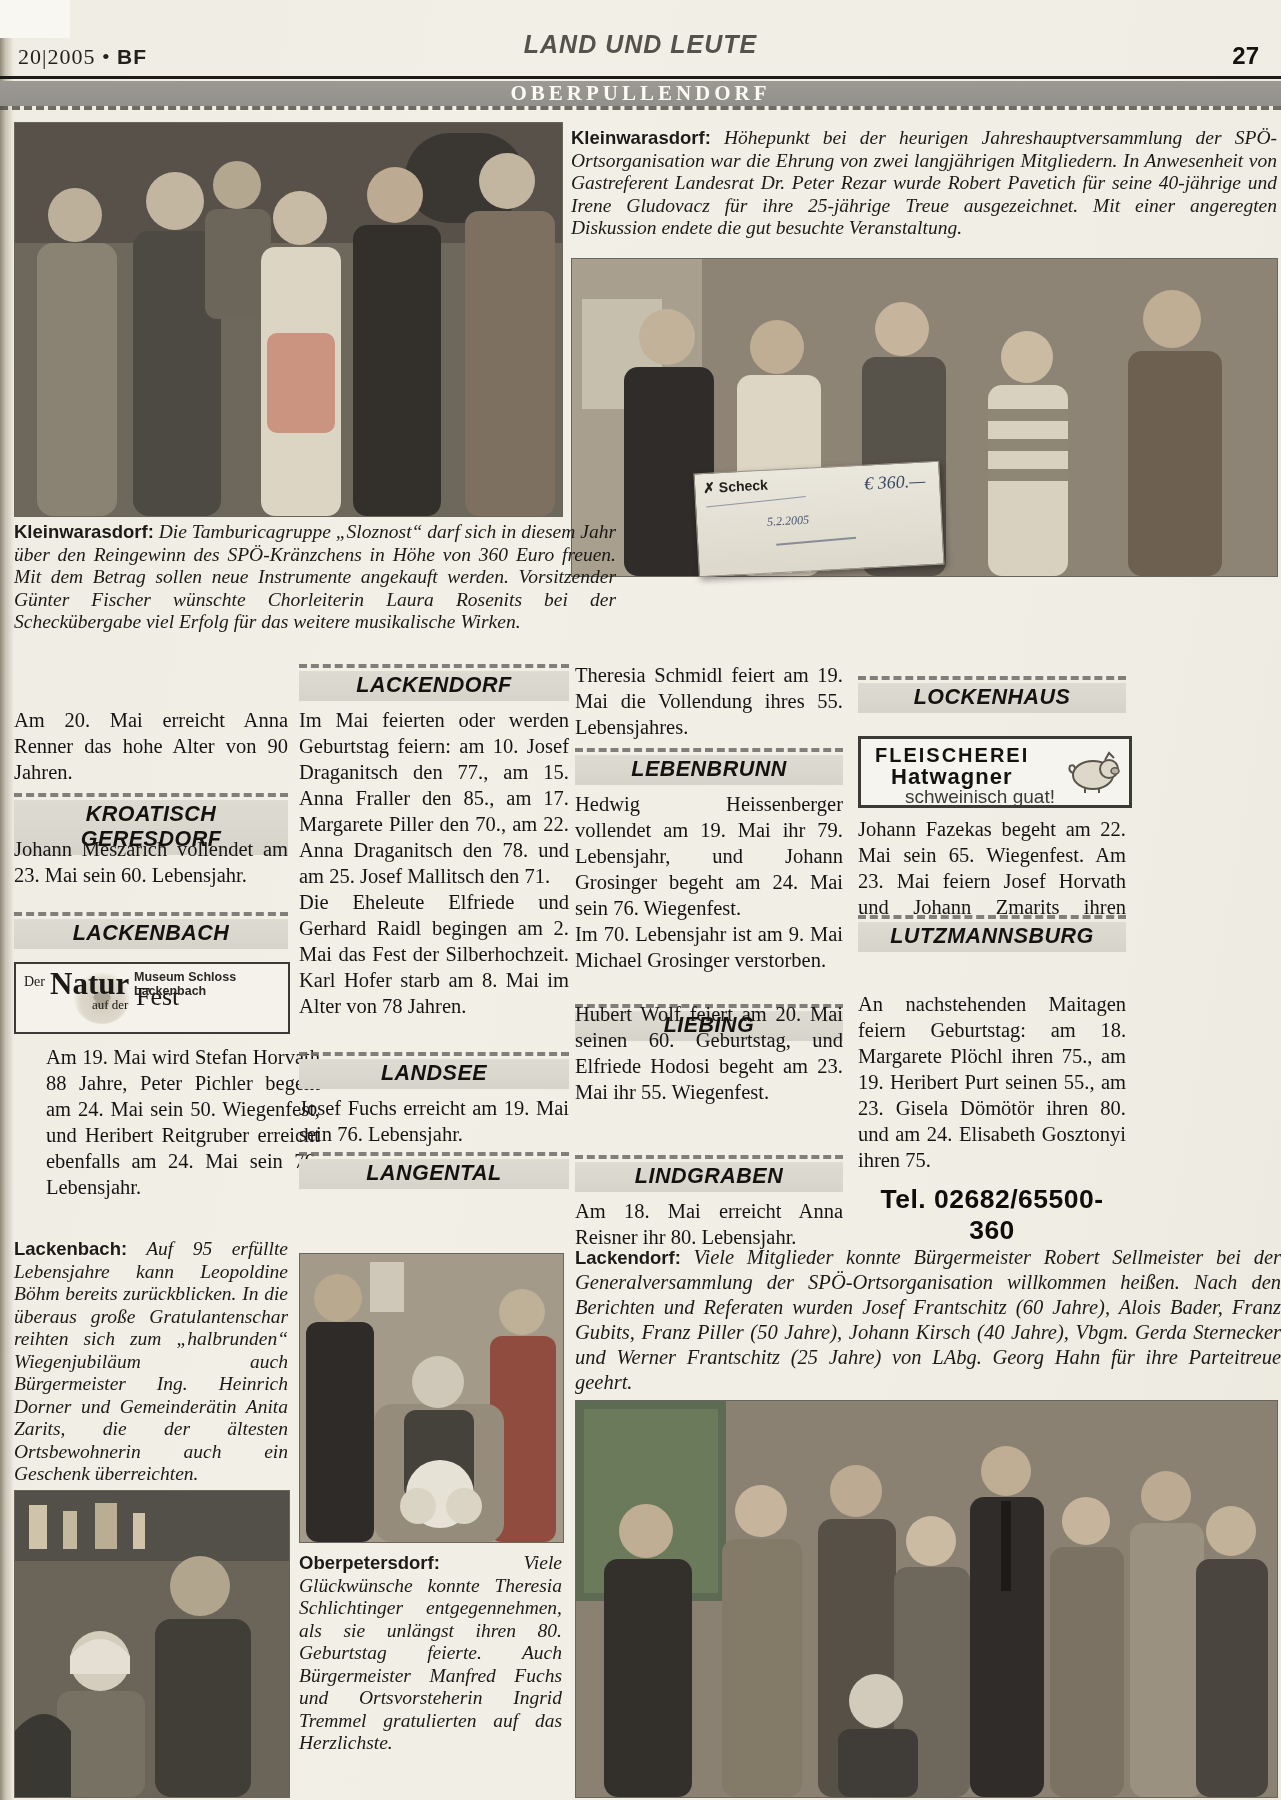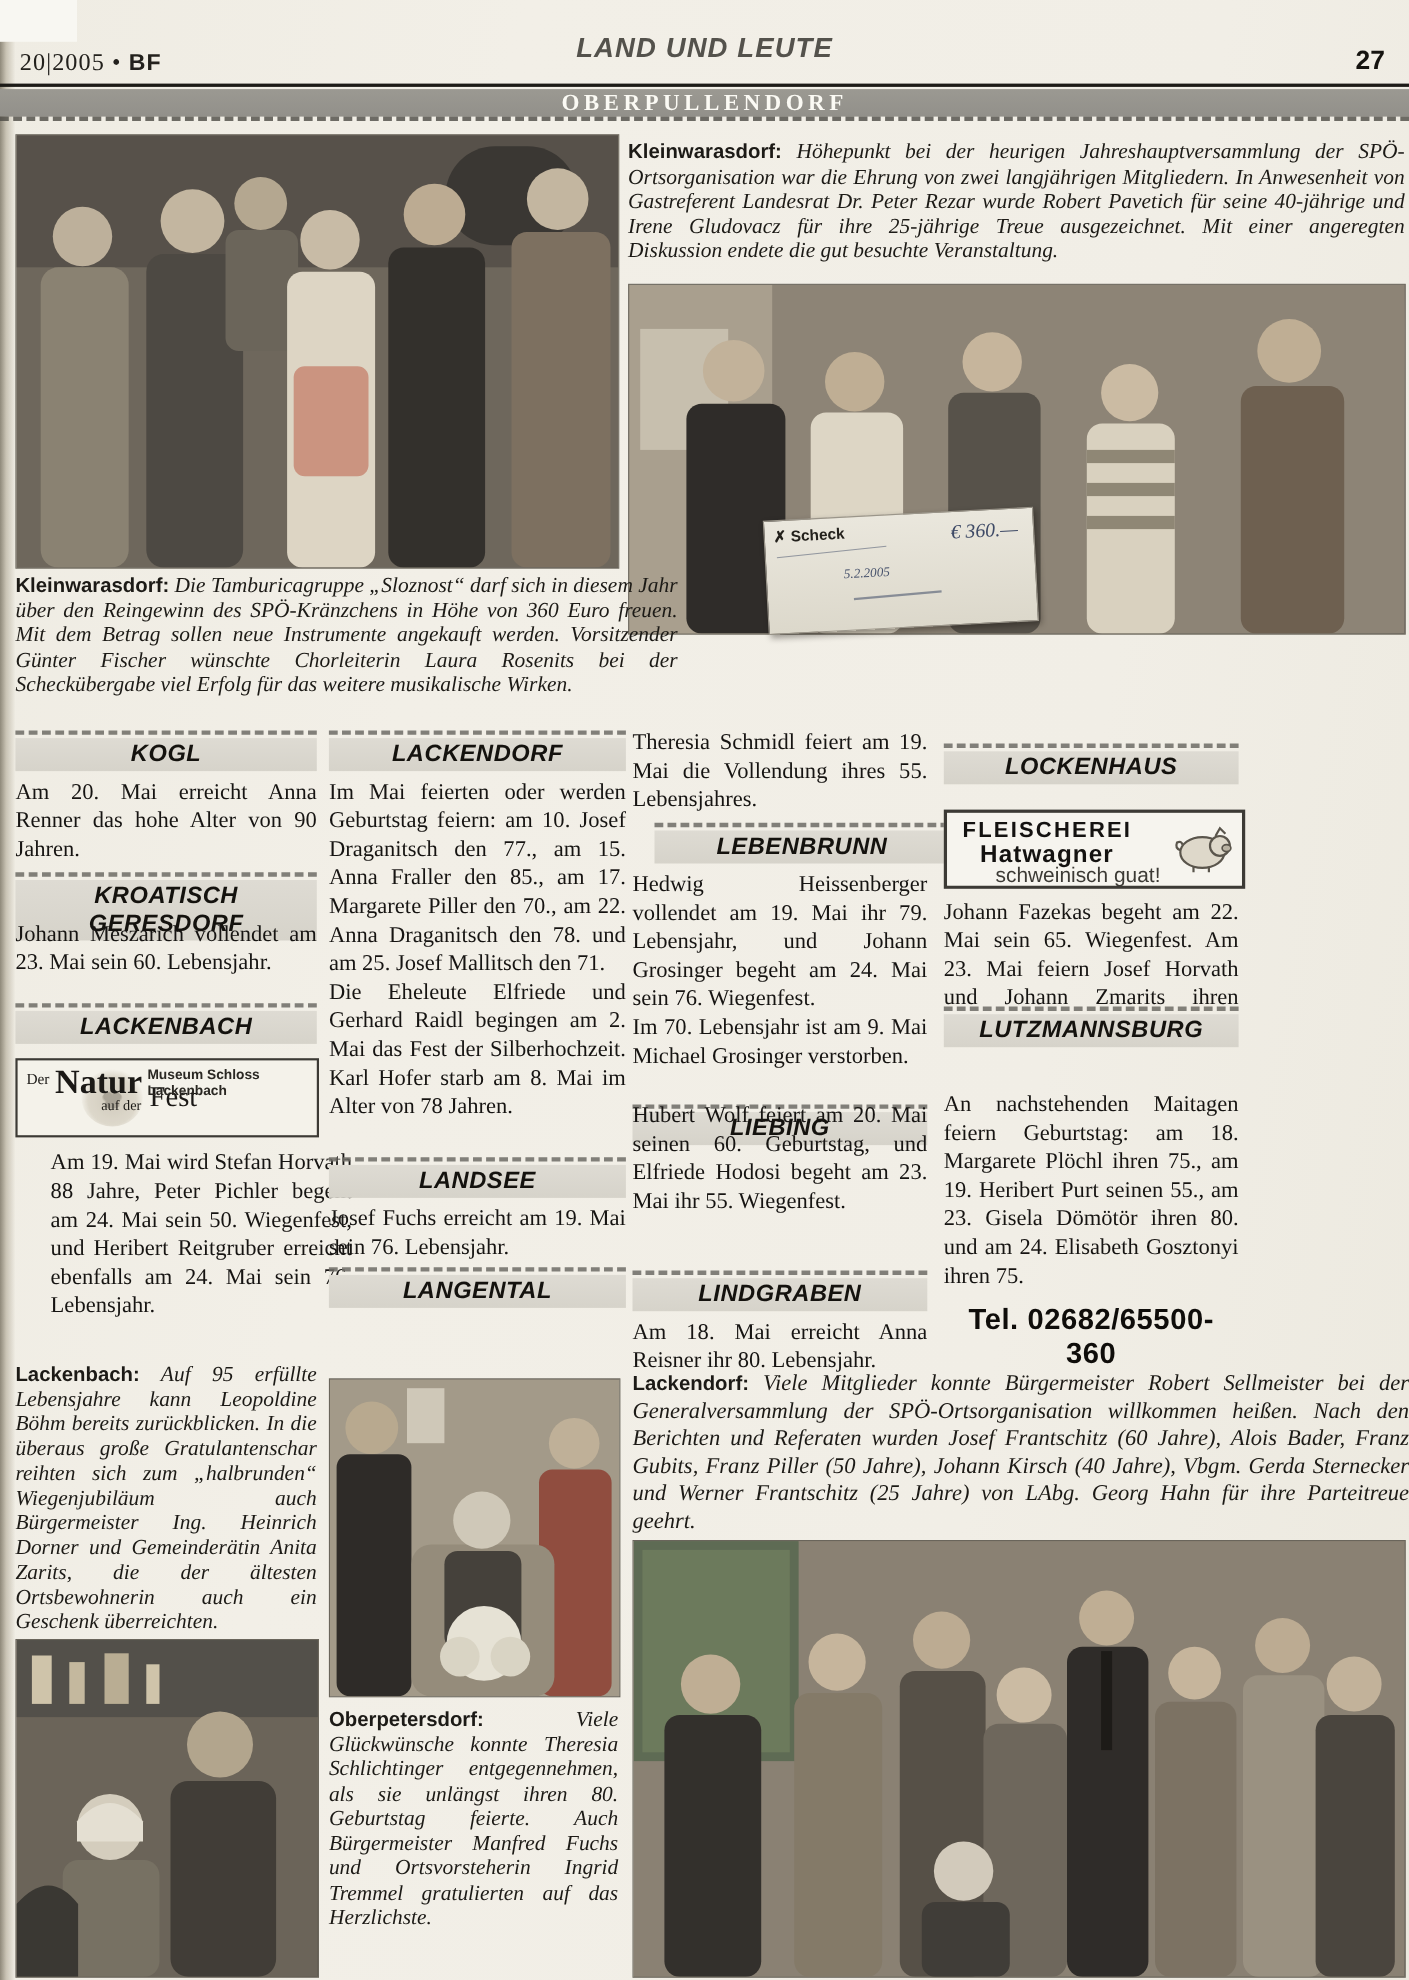--- a/index.html
+++ b/index.html
@@ -160,24 +160,20 @@
       <div class="date">5.2.2005</div>
       <div class="sig"></div>
     </div>
   </div>
 
   <div class="abs cap" style="left:14px;top:521px;width:602px;">
     <span class="lead">Kleinwarasdorf:</span>
     <span>Die Tamburicagruppe „Sloznost“ darf sich in diesem Jahr über den Reingewinn des SPÖ-Kränzchens in Höhe von 360 Euro freuen. Mit dem Betrag sollen neue Instrumente angekauft werden. Vorsitzender Günter Fischer wünschte Chorleiterin Laura Rosenits bei der Scheckübergabe viel Erfolg für das weitere musikalische Wirken.</span>
   </div>
 
-  <div class="sec" style="left:14px;top:664px;width:274px;">
-    <div class="dash"></div>
-      <div class="bar"><span>KOGL</span></div>
-  </div>
   <div class="abs btxt" style="left:14px;top:707px;width:274px;">
     <p>Am 20. Mai erreicht Anna Renner das hohe Alter von 90 Jahren.</p>
   </div>
 
   <div class="sec" style="left:14px;top:793px;width:274px;">
     <div class="dash"></div>
       <div class="bar"><span>KROATISCH GERESDORF</span></div>
   </div>
   <div class="abs btxt" style="left:14px;top:836px;width:274px;">
     <p>Johann Meszarich vollendet am 23. Mai sein 60. Lebensjahr.</p>
@@ -266,21 +262,21 @@
 
   <div class="abs cap" style="left:299px;top:1552px;width:263px;">
     <span class="lead">Oberpetersdorf:</span>
     <span>Viele Glückwünsche konnte Theresia Schlichtinger entgegennehmen, als sie unlängst ihren 80. Geburtstag feierte. Auch Bürgermeister Manfred Fuchs und Ortsvorsteherin Ingrid Tremmel gratulierten auf das Herzlichste.</span>
   </div>
 
   <div class="abs btxt" style="left:575px;top:662px;width:268px;">
     <p>Theresia Schmidl feiert am 19. Mai die Vollendung ihres 55. Lebensjahres.</p>
   </div>
 
-  <div class="sec" style="left:595px;top:748px;width:268px;">
+  <div class="sec" style="left:575px;top:748px;width:268px;">
     <div class="dash"></div>
       <div class="bar"><span>LEBENBRUNN</span></div>
   </div>
   <div class="abs btxt" style="left:575px;top:791px;width:268px;">
     <p>Hedwig Heissenberger vollendet am 19. Mai ihr 79. Lebensjahr, und Johann Grosinger begeht am 24. Mai sein 76. Wiegenfest.</p>
     <p>Im 70. Lebensjahr ist am 9. Mai Michael Grosinger verstorben.</p>
   </div>
 
   <div class="sec" style="left:575px;top:1004px;width:268px;">
     <div class="dash"></div>

